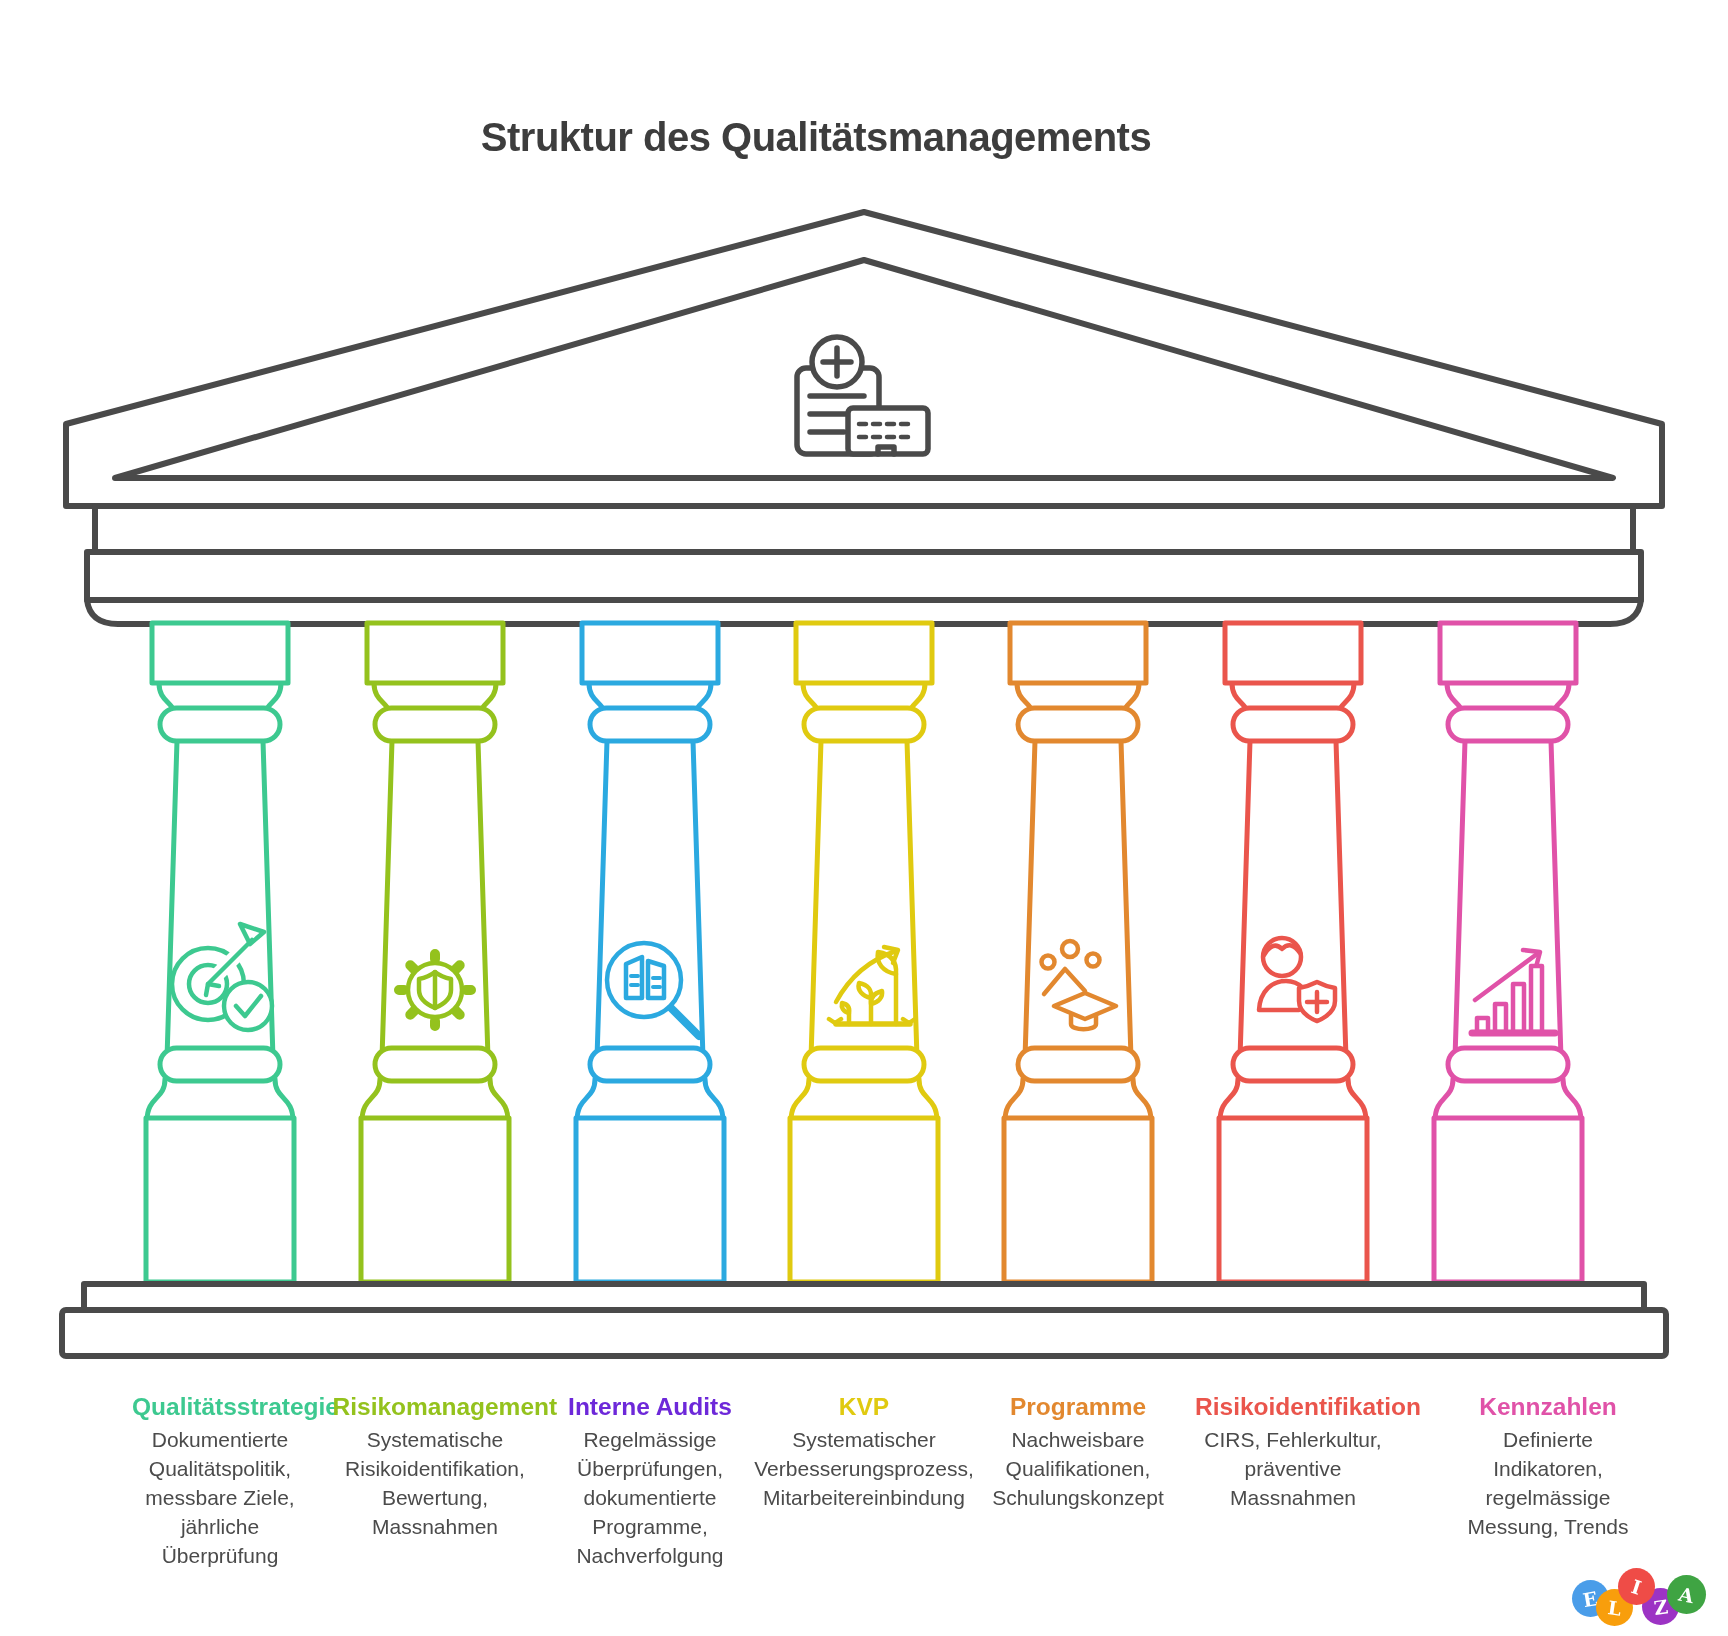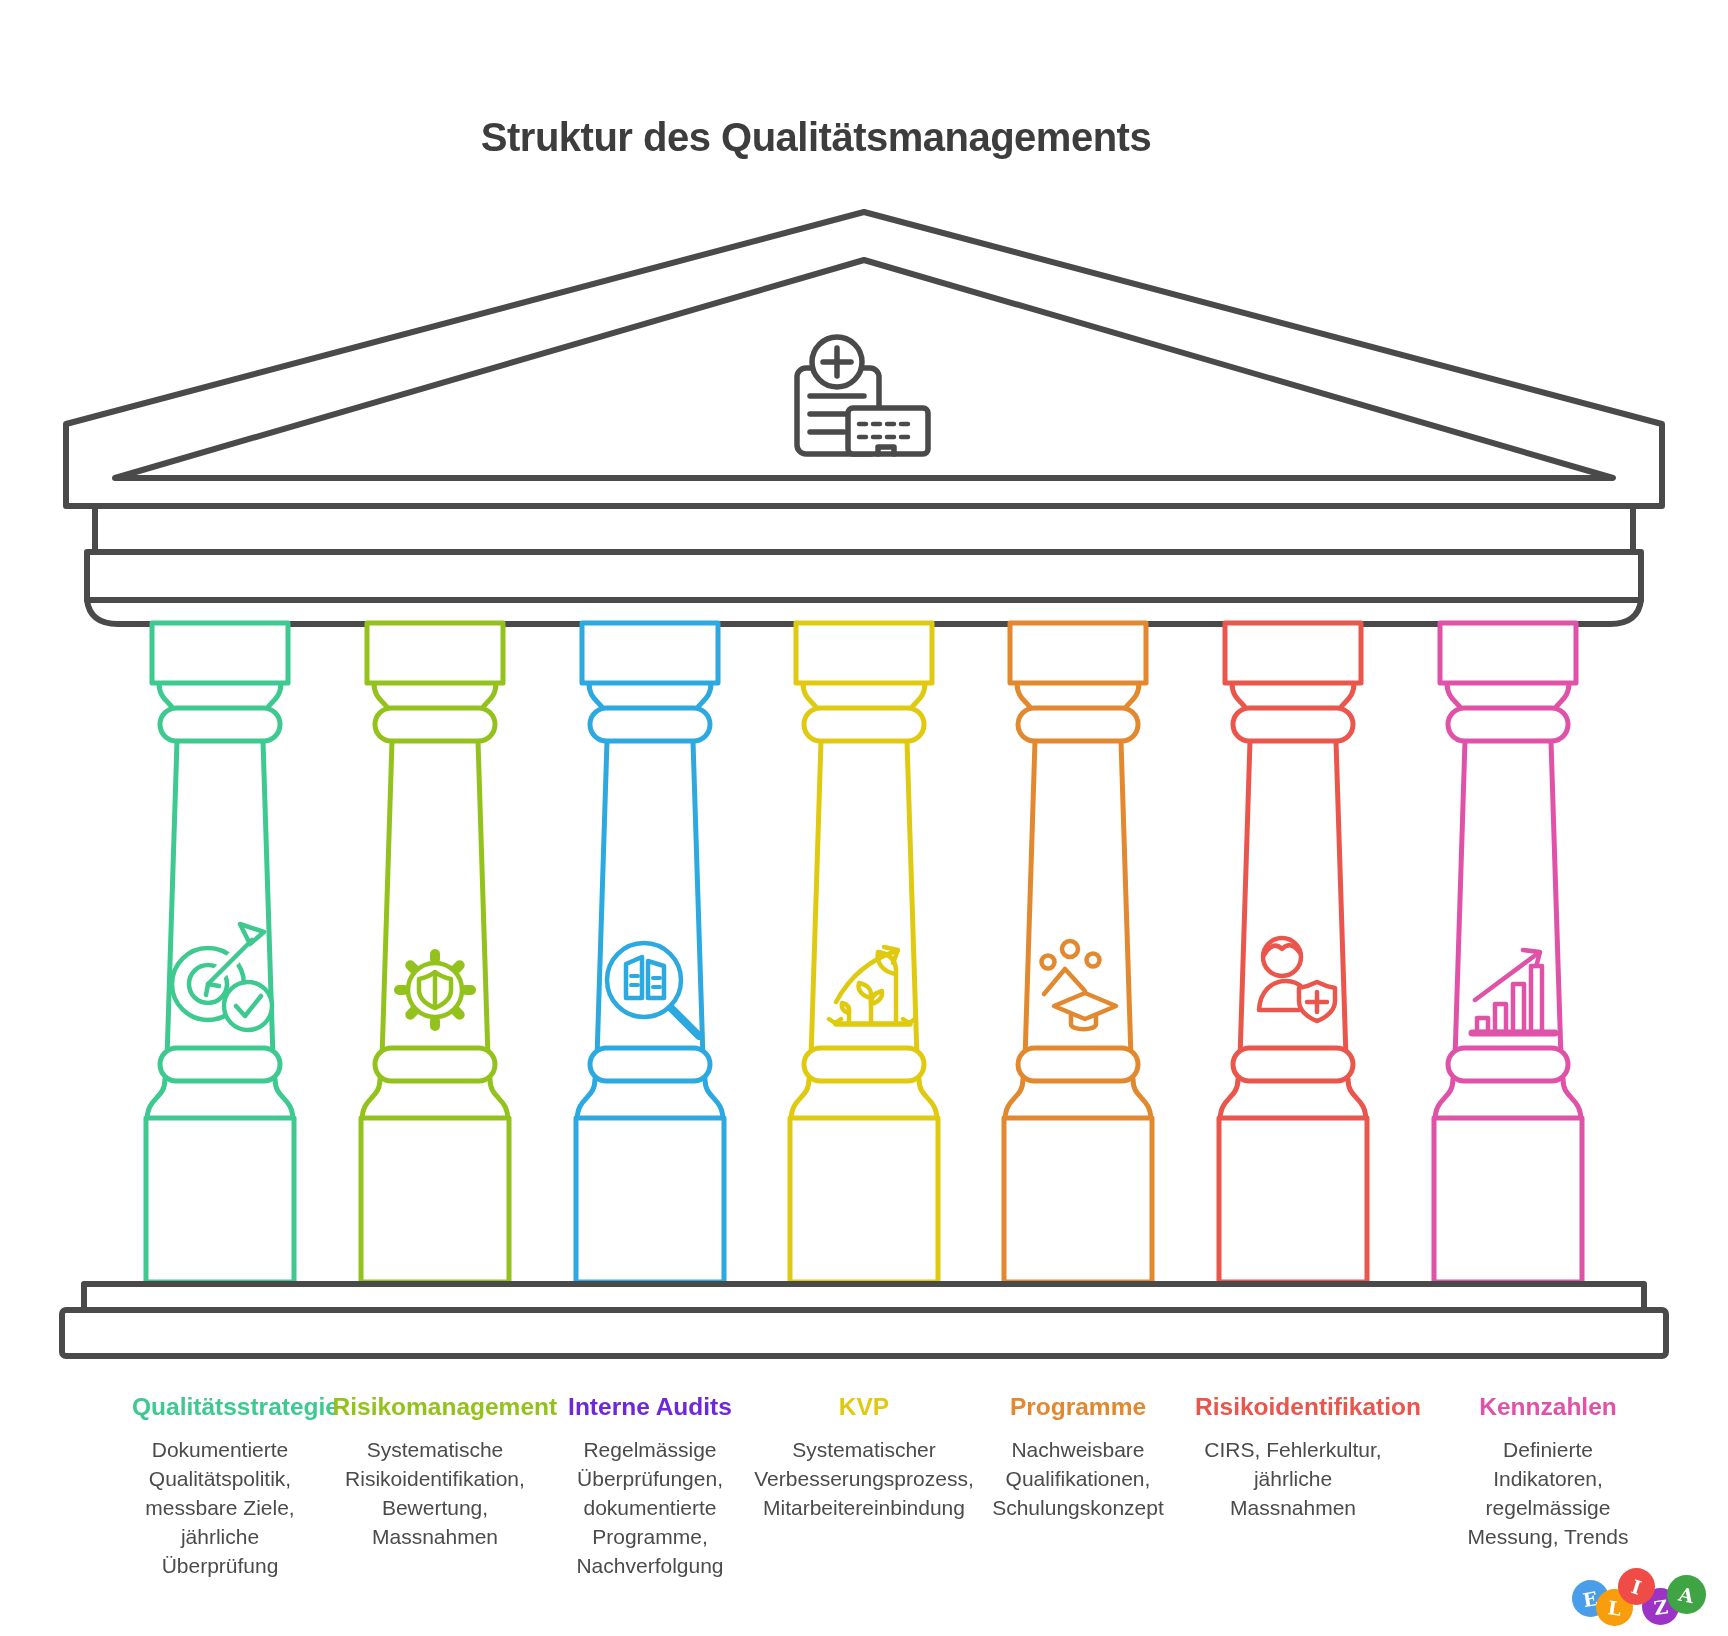--- a/index.html
+++ b/index.html
@@ -3,21 +3,21 @@
 <meta charset="utf-8">
 <style>
   html,body{margin:0;padding:0;background:#fff;}
   .canvas{position:relative;width:1728px;height:1636px;background:#ffffff;overflow:hidden;
           font-family:"Liberation Sans",sans-serif;}
   .title{position:absolute;left:816px;top:88px;transform:translateX(-50%);
          font-size:40px;font-weight:bold;color:#3d3d3d;white-space:nowrap;letter-spacing:-0.5px;}
   svg.temple{position:absolute;left:0;top:0;}
   .plabel{position:absolute;top:1392px;transform:translateX(-50%);text-align:center;}
   .plabel-h{font-size:24.5px;font-weight:bold;line-height:1.25;white-space:nowrap;}
-  .plabel-d{font-size:21px;color:#4b4b4b;line-height:1.38;margin-top:13px;}
+  .plabel-d{font-size:21px;color:#4b4b4b;line-height:1.38;margin-top:3px;}
   .logo{position:absolute;left:1570px;top:1566px;width:126px;height:54px;}
   .dot{position:absolute;border-radius:50%;display:flex;align-items:center;justify-content:center;
        color:#fff;font-family:"DejaVu Serif",serif;font-weight:bold;font-size:19px;}
 </style>
 </head>
 <body>
 
 <div class="canvas">
 
   <h1 class="title">Struktur des Qualitätsmanagements</h1>
@@ -190,21 +190,21 @@
   <div class="plabel" style="left:864px;width:222px;">
     <div class="plabel-h" style="color: rgb(224, 202, 16);">KVP</div>
     <div class="plabel-d">Systematischer Verbesserungsprozess, Mitarbeitereinbindung</div>
   </div>
   <div class="plabel" style="left:1078px;width:180px;">
     <div class="plabel-h" style="color: rgb(226, 136, 47);">Programme</div>
     <div class="plabel-d">Nachweisbare Qualifikationen, Schulungskonzept</div>
   </div>
   <div class="plabel" style="left:1293px;width:196px;">
     <div class="plabel-h" style="color: rgb(234, 85, 76);">Risikoidentifikation</div>
-    <div class="plabel-d">CIRS, Fehlerkultur, jährliche Massnahmen</div>
+    <div class="plabel-d">CIRS, Fehlerkultur, präventive Massnahmen</div>
   </div>
   <div class="plabel" style="left:1548px;width:165px;">
     <div class="plabel-h" style="color: rgb(224, 82, 168);">Kennzahlen</div>
     <div class="plabel-d">Definierte Indikatoren, regelmässige Messung, Trends</div>
   </div>
 
   <div class="logo">
     <div class="dot" style="left: 2px; top: 14px; width: 37px; height: 37px; background: rgb(74, 157, 233);">
         <span style="transform:rotate(-10deg)">E</span>
       </div>

